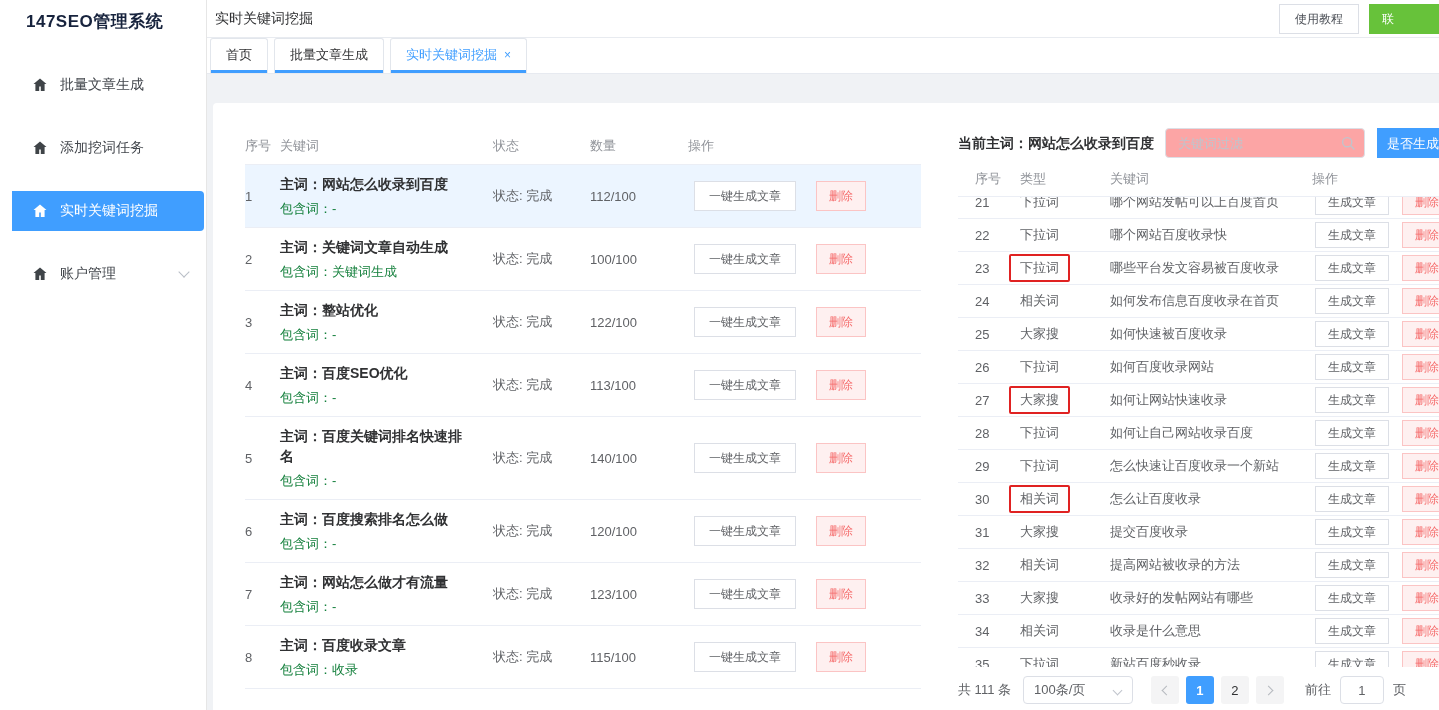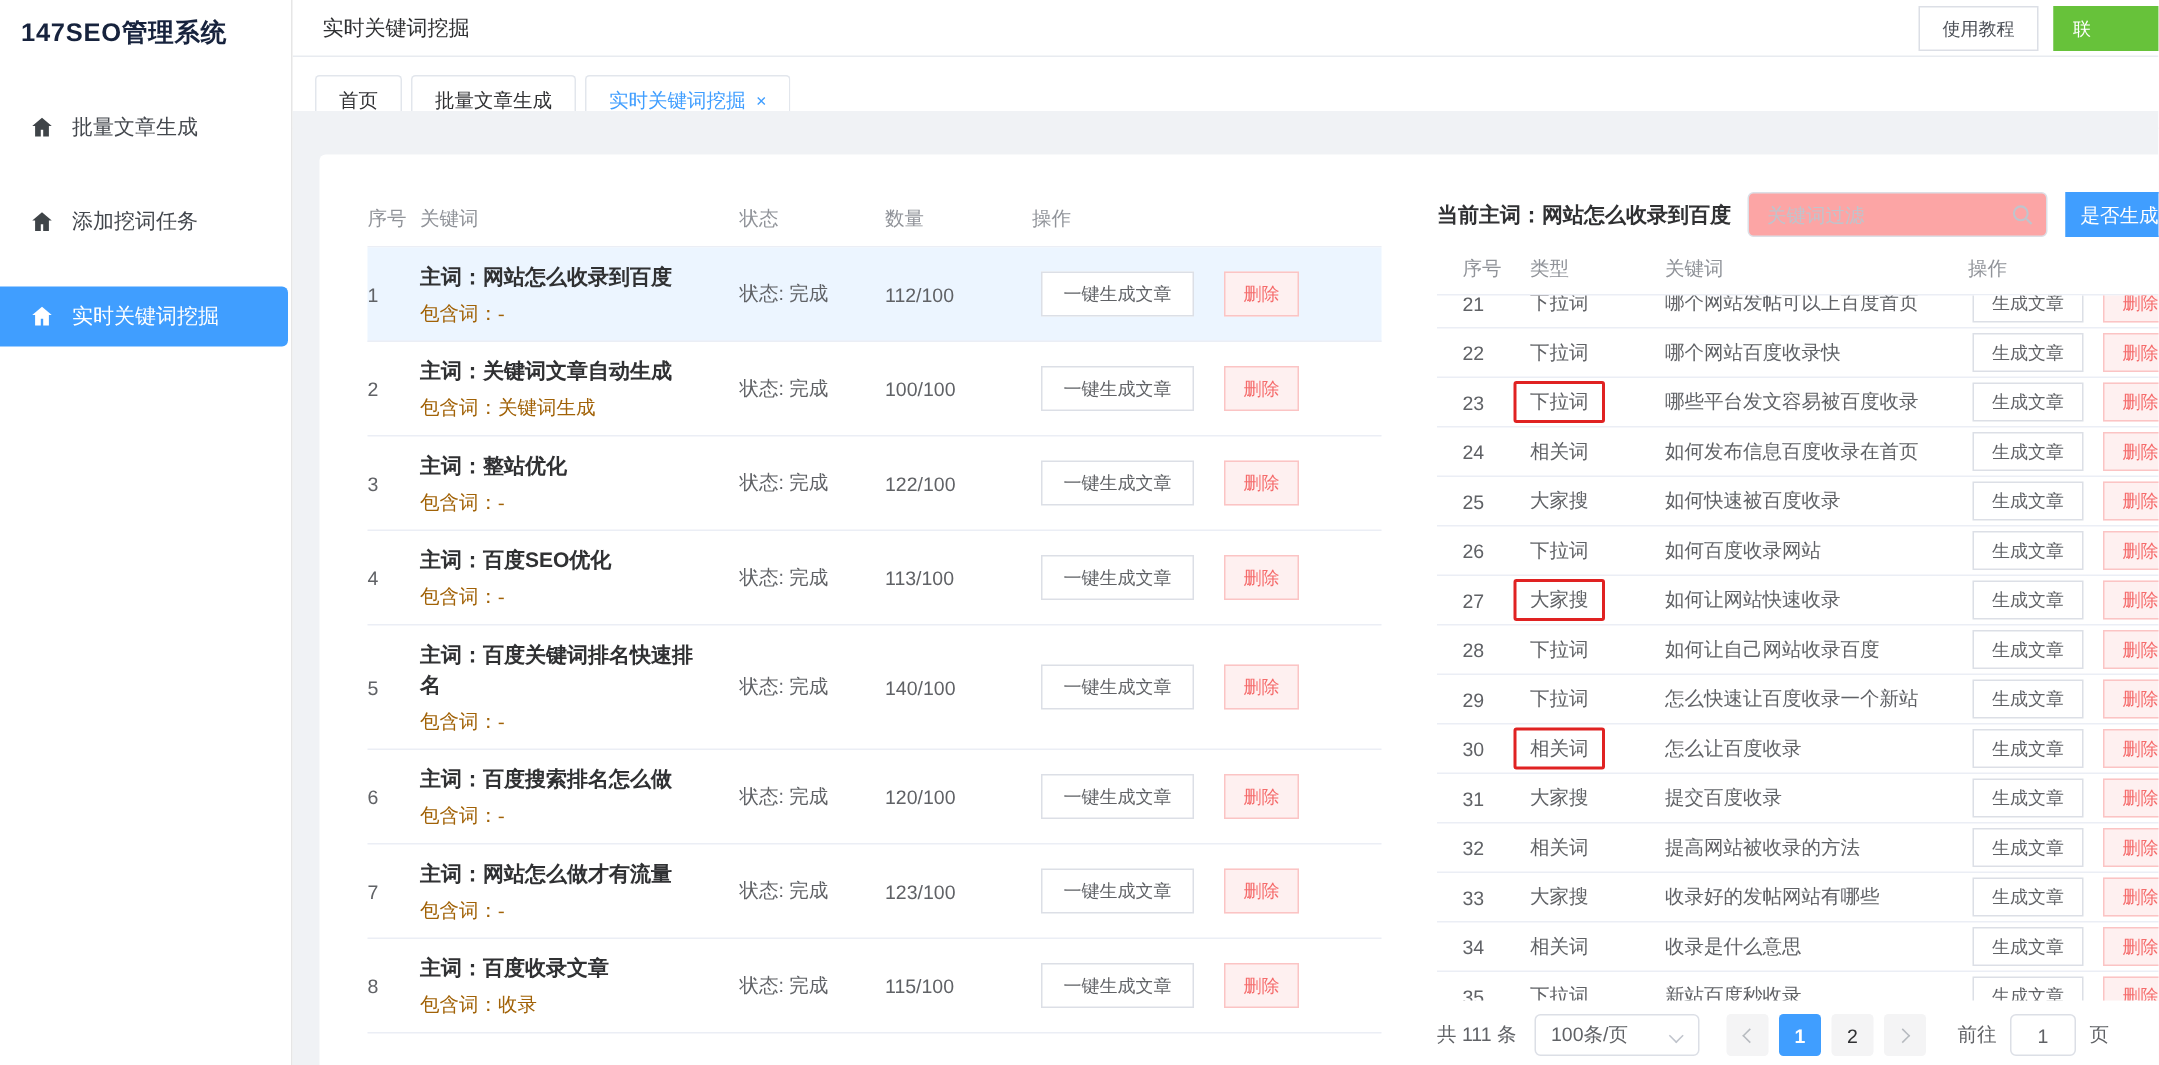--- a/index.html
+++ b/index.html
@@ -3,21 +3,21 @@
 <meta charset="utf-8">
 <style>
   * { margin:0; padding:0; box-sizing:border-box; }
   html,body { width:1439px; height:710px; }
   body {
     position:relative; overflow:hidden; background:#fff;
     font-family:"Liberation Sans","DejaVu Sans",sans-serif;
     color:#606266;
   }
   
-  .sidebar { position:absolute; left:0; top:0; width:195px; height:710px;
+  .sidebar { position:absolute; left:12px; top:0; width:195px; height:710px;
     background:#fff; border-right:1px solid #e6e6e6; z-index:20; }
   .logo { padding:10px 14px; font-size:17px; font-weight:bold; color:#17233d; letter-spacing:0.5px; }
   .nav { margin-top:22px; }
   .nav-item { display:flex; align-items:center; height:40px; padding-left:20px;
     margin-bottom:23px; font-size:14px; color:#43474d; cursor:pointer; }
   .nav-item .nico { width:16px; height:16px; margin-right:12px; flex:0 0 16px; color:#3f4448; }
   .nav-item.active { background:#409eff; color:#fff; border-radius:0 4px 4px 0; width:192px; }
   .nav-item.active .nico { color:#fff; }
   .nav-chev { margin-left:auto; margin-right:18px; width:8px; height:8px;
     border-left:1.5px solid #b9bec7; border-bottom:1.5px solid #b9bec7;
@@ -28,21 +28,21 @@
     padding:0 0 0 20px; }
   .topbar-title { font-size:14px; color:#303133; }
   .topbar-right { margin-left:auto; display:flex; align-items:center; white-space:nowrap; }
   .btn { display:inline-flex; align-items:center; justify-content:center; cursor:pointer;
     border-radius:0; border:1px solid #dcdfe6; background:#fff; color:#606266;
     font-size:12px; line-height:1; font-family:inherit; }
   .btn-tutorial { padding:8px 15px; margin-right:10px; font-size:12px; color:#4b4f56; }
   .btn-green { background:#67c23a; border-color:#67c23a; color:#fff; padding:8px 12px;
     width:70px; overflow:hidden; justify-content:flex-start; }
   
-  .tabbar { position:absolute; left:195px; top:50px; width:1244px; height:36px; background:#fff;
+  .tabbar { position:absolute; left:195px; top:38px; width:1244px; height:36px; background:#fff;
     border-bottom:1px solid #e7eaf0; display:flex; align-items:flex-end; padding:0 0 0 15px; gap:6px; }
   .tab { position:relative; border:1px solid #e2e6ec; border-bottom:none; border-radius:3px 3px 0 0;
     background:#fff; font-size:13px; color:#303133; padding:7px 15px 9px; cursor:pointer; }
   .tab::after { content:""; position:absolute; left:0; right:0; bottom:0; height:3px; background:#409eff; }
   .tab.active { color:#409eff; }
   .tab .tab-close { margin-left:7px; font-size:12px; color:#409eff; cursor:pointer; }
   
   .content { position:absolute; left:195px; top:74px; right:0; bottom:0; background:#f0f2f5; }
   .banner { position:absolute; left:285px; top:-3px; width:960px; z-index:10; text-align:center;
     font-size:37px; font-weight:bold; color:#ff1a1a; white-space:nowrap;
@@ -59,21 +59,21 @@
     margin-left:13px; font-size:12px; }
   .btn-refresh { padding:8px 15px; margin-left:12px; }
   .theader { display:grid; grid-template-columns:35px 213px 97px 98px 1fr; align-items:end;
     margin-top:17px; padding-bottom:9px; border-bottom:1px solid #ebeef5;
     font-size:13px; color:#909399; }
   .lrow { display:grid; grid-template-columns:35px 213px 97px 98px 1fr; align-items:center;
     min-height:55px; border-bottom:1px solid #ebeef5; font-size:13px; color:#606266; }
   .lrow.hl { background:#ecf5ff; }
   .c-kw { padding:9px 23px 9px 0; }
   .kw-main { font-size:14px; font-weight:bold; color:#303133; line-height:20px; }
-  .kw-sub { margin-top:6px; font-size:13px; color:#a16207;font-family:Liberation Serif, serif; }
+  .kw-sub { margin-top:6px; font-size:13px; color:#15803d; }
   .c-op { display:flex; align-items:center; padding-left:6px; }
   .btn-plain { padding:8px 14px; }
   .btn-danger { background:#fef0f0; border-color:#fbc4c4; color:#f56c6c; padding:8px 12px; margin-left:20px; }
   
   .panel-right { position:absolute; left:745px; top:25px; width:525px; }
   .rhead { position:relative; height:30px; }
   .current-words { font-size:14px; font-weight:bold; color:#303133; line-height:30px; }
   .filter-input { position:absolute; left:207px; top:0; width:200px; height:30px;
     border:1px solid #dcdfe6; border-radius:4px; padding:0 30px 0 12px; font-size:13px;
     color:#606266; outline:none; font-family:inherit; background:#fca5a5; }
@@ -135,20 +135,27 @@
           <path d="M8 1.5L1.5 7h1.9v7h3.8V9.5h1.6V14h3.8V7h1.9z"></path>
         </svg>
       <span>添加挖词任务</span>
     </div>
     <div class="nav-item active">
       <svg class="nico" viewBox="0 0 16 16" fill="currentColor">
           <path d="M8 1.5L1.5 7h1.9v7h3.8V9.5h1.6V14h3.8V7h1.9z"></path>
         </svg>
       <span>实时关键词挖掘</span>
     </div>
+    <div class="nav-item">
+      <svg class="nico" viewBox="0 0 16 16" fill="currentColor">
+          <path d="M8 1.5L1.5 7h1.9v7h3.8V9.5h1.6V14h3.8V7h1.9z"></path>
+        </svg>
+      <span>账户管理</span>
+      <span class="nav-chev"></span>
+    </div>
   </nav>
 </aside>
 
 <header class="topbar">
   <span class="topbar-title">实时关键词挖掘</span>
   <div class="topbar-right">
     <button class="btn btn-tutorial">使用教程</button>
     <button class="btn btn-green">联</button>
   </div>
 </header>

